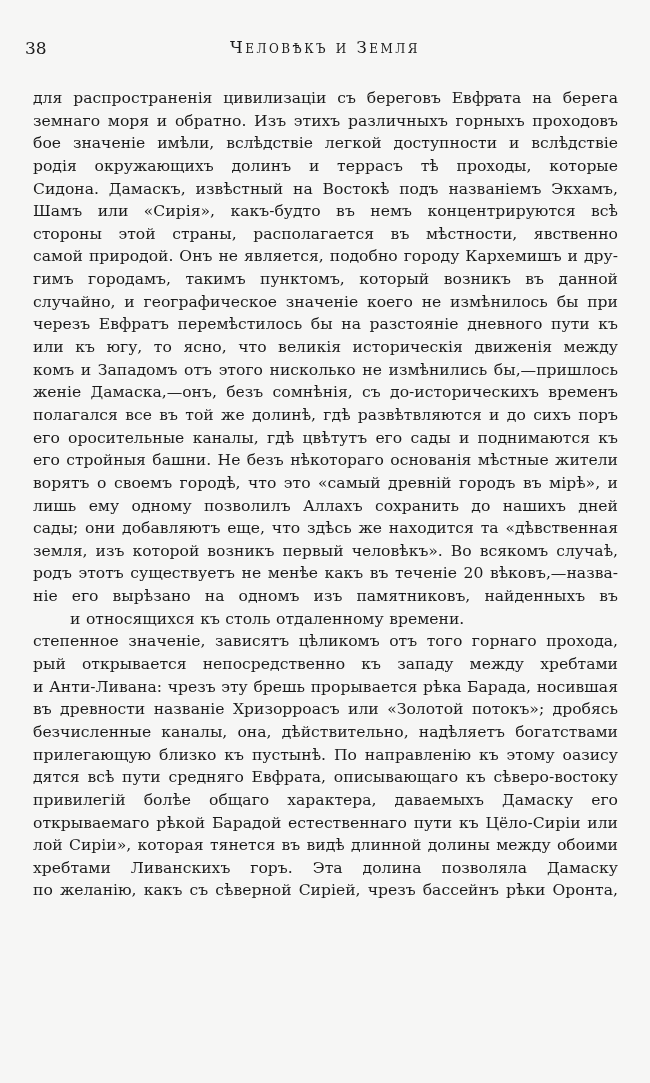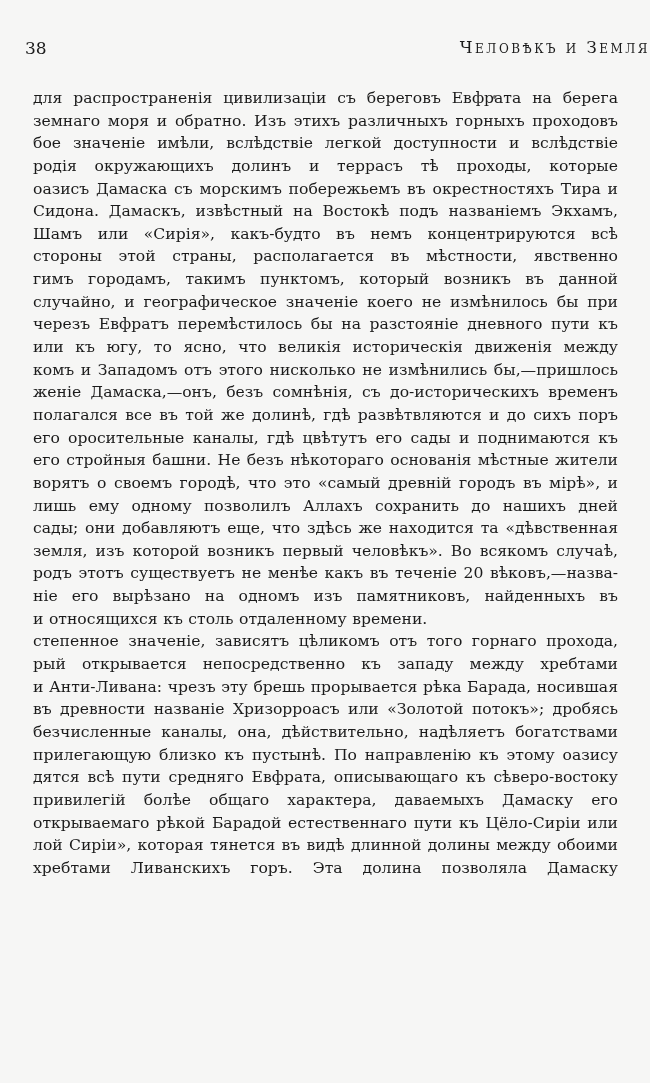--- a/index.html
+++ b/index.html
@@ -28,21 +28,21 @@
     left: 25px;
     top: 0;
     font-size: 17px;
     line-height: 24px;
   }
   .header-title {
     position: absolute;
     left: 0;
     right: 0;
     top: 0;
-    text-align: right;
+    text-align: center;
     font-variant: small-caps;
     letter-spacing: 2.5px;
     font-size: 16.5px;
     line-height: 24px;
   }
   .text-block {
     position: absolute;
     top: 87px;
     left: 33px;
     width: 585px;
@@ -52,20 +52,21 @@
     line-height: 22.65px;
     font-size: 15.6px;
     word-spacing: 0.6px;
     text-align: justify;
     text-align-last: justify;
     overflow: hidden;
     white-space: normal;
   }
   .line.para-end {
     text-align-last: left;
+    margin-left: 37px;
   }
   .line.indent {
     text-indent: 19px;
   }
   
   .speck {
     position: absolute;
     left: 493px;
     top: 95px;
     width: 3px;
@@ -87,24 +88,24 @@
 
   <div class="speck"></div>
 
   <div class="text-block">
 
     <div>
       <div class="line">для распространенія цивилизаціи съ береговъ Евфрата на берега Среди-</div>
       <div class="line">земнаго моря и обратно. Изъ этихъ различныхъ горныхъ проходовъ осо-</div>
       <div class="line">бое значеніе имѣли, вслѣдствіе легкой доступности и вслѣдствіе плодо-</div>
       <div class="line">родія окружающихъ долинъ и террасъ тѣ проходы, которые сообщаютъ</div>
-      <div class="line">оазисъ Дамаска съ морскимъ побережьемъ въ окрестностяхъ Тира и</div>
       <div class="line">Сидона. Дамаскъ, извѣстный на Востокѣ подъ названіемъ Экхамъ, Эшъ-</div>
       <div class="line">Шамъ или «Сирія», какъ-будто въ немъ концентрируются всѣ хорошія</div>
       <div class="line">стороны этой страны, располагается въ мѣстности, явственно намѣченной</div>
+      <div class="line">самой природой. Онъ не является, подобно городу Кархемишъ и дру-</div>
       <div class="line">гимъ городамъ, такимъ пунктомъ, который возникъ въ данной мѣстности</div>
       <div class="line">случайно, и географическое значеніе коего не измѣнилось бы при пере-</div>
       <div class="line">черезъ Евфратъ перемѣстилось бы на разстояніе дневного пути къ сѣверу</div>
       <div class="line">или къ югу, то ясно, что великія историческія движенія между Восто-</div>
       <div class="line">комъ и Западомъ отъ этого нисколько не измѣнились бы,—пришлось бы</div>
       <div class="line">женіе Дамаска,—онъ, безъ сомнѣнія, съ до-историческихъ временъ рас-</div>
       <div class="line">полагался все въ той же долинѣ, гдѣ развѣтвляются и до сихъ поръ</div>
       <div class="line">его оросительные каналы, гдѣ цвѣтутъ его сады и поднимаются къ небу</div>
       <div class="line">его стройныя башни. Не безъ нѣкотораго основанія мѣстные жители го-</div>
       <div class="line">ворятъ о своемъ городѣ, что это «самый древній городъ въ мірѣ», и что</div>
@@ -121,16 +122,17 @@
       <div class="line">рый открывается непосредственно къ западу между хребтами Гермона</div>
       <div class="line">и Анти-Ливана: чрезъ эту брешь прорывается рѣка Барада, носившая</div>
       <div class="line">въ древности названіе Хризорроасъ или «Золотой потокъ»; дробясь на</div>
       <div class="line">безчисленные каналы, она, дѣйствительно, надѣляетъ богатствами страну,</div>
       <div class="line">прилегающую близко къ пустынѣ. По направленію къ этому оазису схо-</div>
       <div class="line">дятся всѣ пути средняго Евфрата, описывающаго къ сѣверо-востоку отъ</div>
       <div class="line">привилегій болѣе общаго характера, даваемыхъ Дамаску его географи-</div>
       <div class="line">открываемаго рѣкой Барадой естественнаго пути къ Цёло-Сиріи или «по-</div>
       <div class="line">лой Сиріи», которая тянется въ видѣ длинной долины между обоими</div>
       <div class="line">хребтами Ливанскихъ горъ. Эта долина позволяла Дамаску сообщаться,</div>
+      <div class="line">по желанію, какъ съ сѣверной Сиріей, чрезъ бассейнъ рѣки Оронта,</div>
     </div>
 
   </div>
 </div>
 
 </body></html>

